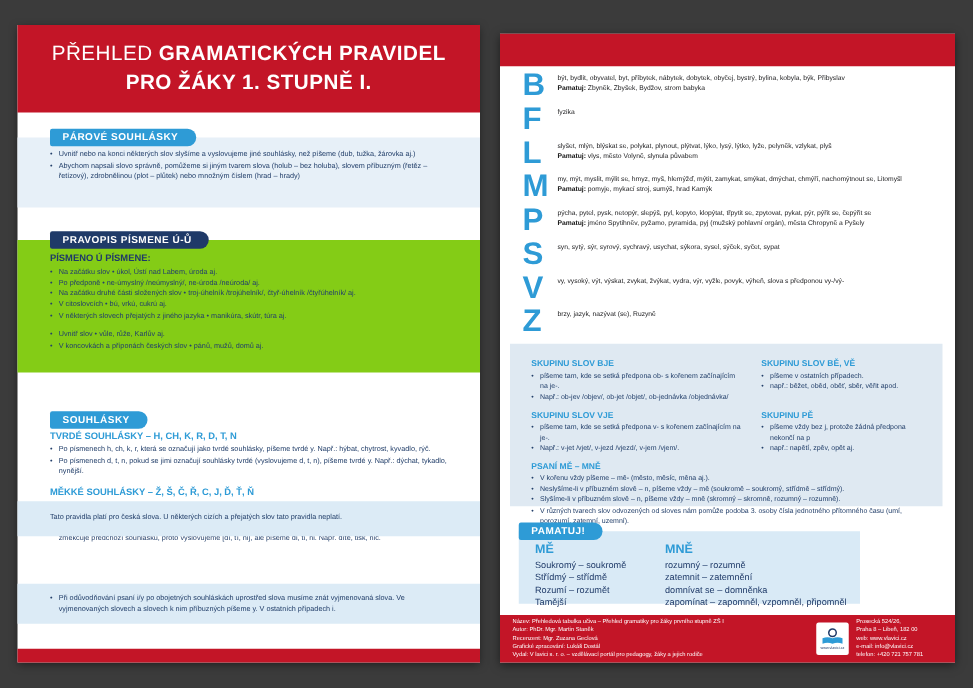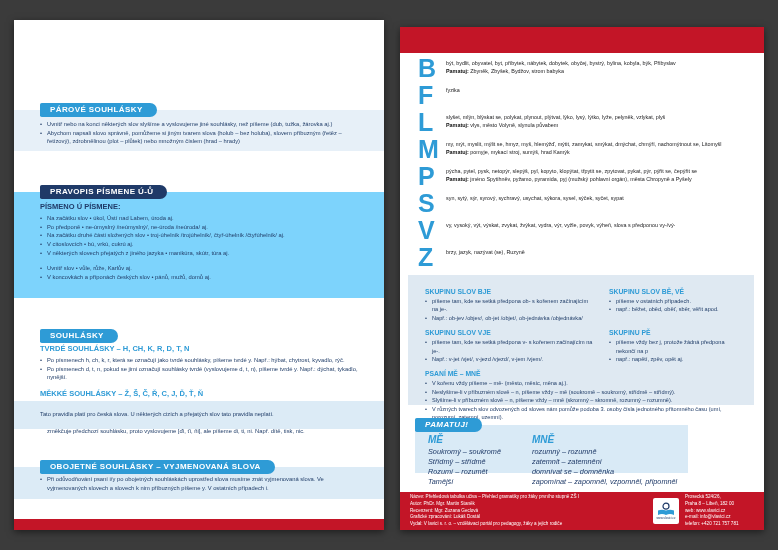--- a/index.html
+++ b/index.html
@@ -51,22 +51,22 @@
     position:absolute; top:248px; left:8px; right:10px; height:130px;
     background:#dfe9f2; box-sizing:border-box; padding:13px 16px 0 17px;
   }
   #sk-box .pill { left:0; }
   .sk-grid { display:grid; grid-template-columns:168px 1fr; column-gap:16px; row-gap:7px; }
   .sk-title { font-size:6.8px; font-weight:700; color:#2e9bd6; margin-bottom:2px; }
   .sk-grid .b { font-size:5.6px; }
   .span2 { grid-column:1 / -1; }
 
   #pam-box {
-    position:absolute; top:398px; left:15px; width:273px; height:48px;
-    background:#d9eaf6; box-sizing:border-box; padding:9px 0 0 13px; display:flex;font-style:italic;
+    position:absolute; top:398px; left:15px; width:273px; height:58px;
+    background:#d9eaf6; box-sizing:border-box; padding:9px 0 0 13px; display:flex;
   }
   #pam-box .pill { left:0; }
   .pm-col1 { width:104px; flex:none; }
   .pm-col2 { flex:1; }
   .pm-title { font-size:10px; font-weight:700; color:#2e9bd6; margin-bottom:2px; }
   .pm-item { font-size:7.3px; line-height:1.38; color:#1f3a68; }
 
   #rp-footer {
     position:absolute; left:0; right:0; bottom:0; height:38px; background:#c31527;
     display:flex; align-items:center; box-sizing:border-box; padding:0 5px 0 10px;
@@ -78,28 +78,35 @@
     justify-content:center;
   }
   .logo-url { font-size:3px; color:#1f3a68; letter-spacing:0; line-height:1; margin-top:1px; }
   .address { flex:none; width:74px; font-size:4.6px; line-height:1.45; color:#fff; }
 </style>
 </head>
 <body>
 
 <div id="left-page" class="page">
 
-
-  <div class="sec" style="top:90px;height:41px;background:#e7f0f8;">
+  <div id="lp-header">
+    <div class="title-line">
+      <span class="w-light">PŘEHLED</span>
+      <span>GRAMATICKÝCH PRAVIDEL</span>
+    </div>
+    <div class="title-line">PRO ŽÁKY 1. STUPNĚ I.</div>
+  </div>
+
+  <div class="sec" style="top:90px;height:56px;background:#e7f0f8;">
     <div class="pill blue">PÁROVÉ SOUHLÁSKY</div>
     <div class="b">Uvnitř nebo na konci některých slov slyšíme a vyslovujeme jiné souhlásky, než píšeme (dub, tužka, žárovka aj.)</div>
     <div class="b">Abychom napsali slovo správně, pomůžeme si jiným tvarem slova (holub – bez holuba), slovem příbuzným (řetěz – řetízový), zdrobnělinou (plot – plůtek) nebo množným číslem (hrad – hrady)</div>
   </div>
 
-  <div class="sec" style="top:172px;height:106px;background:#7dd3fc;">
+  <div class="sec" style="top:172px;height:106px;background:#84cc16;">
     <div class="pill navy">PRAVOPIS PÍSMENE Ú-Ů</div>
     <div class="sub-block">
       <div class="subhead navy-t">PÍSMENO Ú PÍSMENE:</div>
       <div class="b">Na začátku slov • úkol, Ústí nad Labem, úroda aj.</div>
       <div class="b">Po předponě • ne-úmyslný /neúmyslný/, ne-úroda /neúroda/ aj.</div>
       <div class="b">Na začátku druhé části složených slov • troj-úhelník /trojúhelník/, čtyř-úhelník /čtyřúhelník/ aj.</div>
       <div class="b">V citoslovcích • bú, vrkú, cukrú aj.</div>
       <div class="b">V některých slovech přejatých z jiného jazyka • manikúra, skútr, túra aj.</div>
     </div>
     <div class="sub-block">
@@ -120,21 +127,20 @@
       <div class="b">Po písmenech ž, š, č, ř, c, j, která se označují jako měkké souhlásky, píšeme měkké i. Např. život, šiška, čistý, říčka, cívka, jitrocel.</div>
       <div class="b">Po písmenech ď, ť, ň, pokud se jimi označují souhlásky měkké (vyslovujeme ď, ť, ň), píšeme také měkké i. Měkké i změkčuje předchozí souhlásku, proto vyslovujeme [ďi, ťi, ňi], ale píšeme di, ti, ni. Např. dítě, tisk, nic.</div>
     </div>
   </div>
 
   <div class="sec" style="top:381px;height:28px;background:#dcebf6;padding-top:10px;">
     <div style="font-size:5.8px;color:#24406b;">Tato pravidla platí pro česká slova. U některých cizích a přejatých slov tato pravidla neplatí.</div>
   </div>
 
   <div class="sec" style="top:447px;height:32px;background:#dcebf6;padding-top:8px;">
-    <div class="pill blue">OBOJETNÉ SOUHLÁSKY – VYJMENOVANÁ SLOVA</div>
     <div class="b">Při odůvodňování psaní i/y po obojetných souhláskách uprostřed slova musíme znát vyjmenovaná slova. Ve vyjmenovaných slovech a slovech k nim příbuzných píšeme y. V ostatních případech i.</div>
   </div>
 
   <div id="lp-redbar"></div>
 </div>
 
 <div id="right-page" class="page">
 
   <div id="rp-redband"></div>
 

